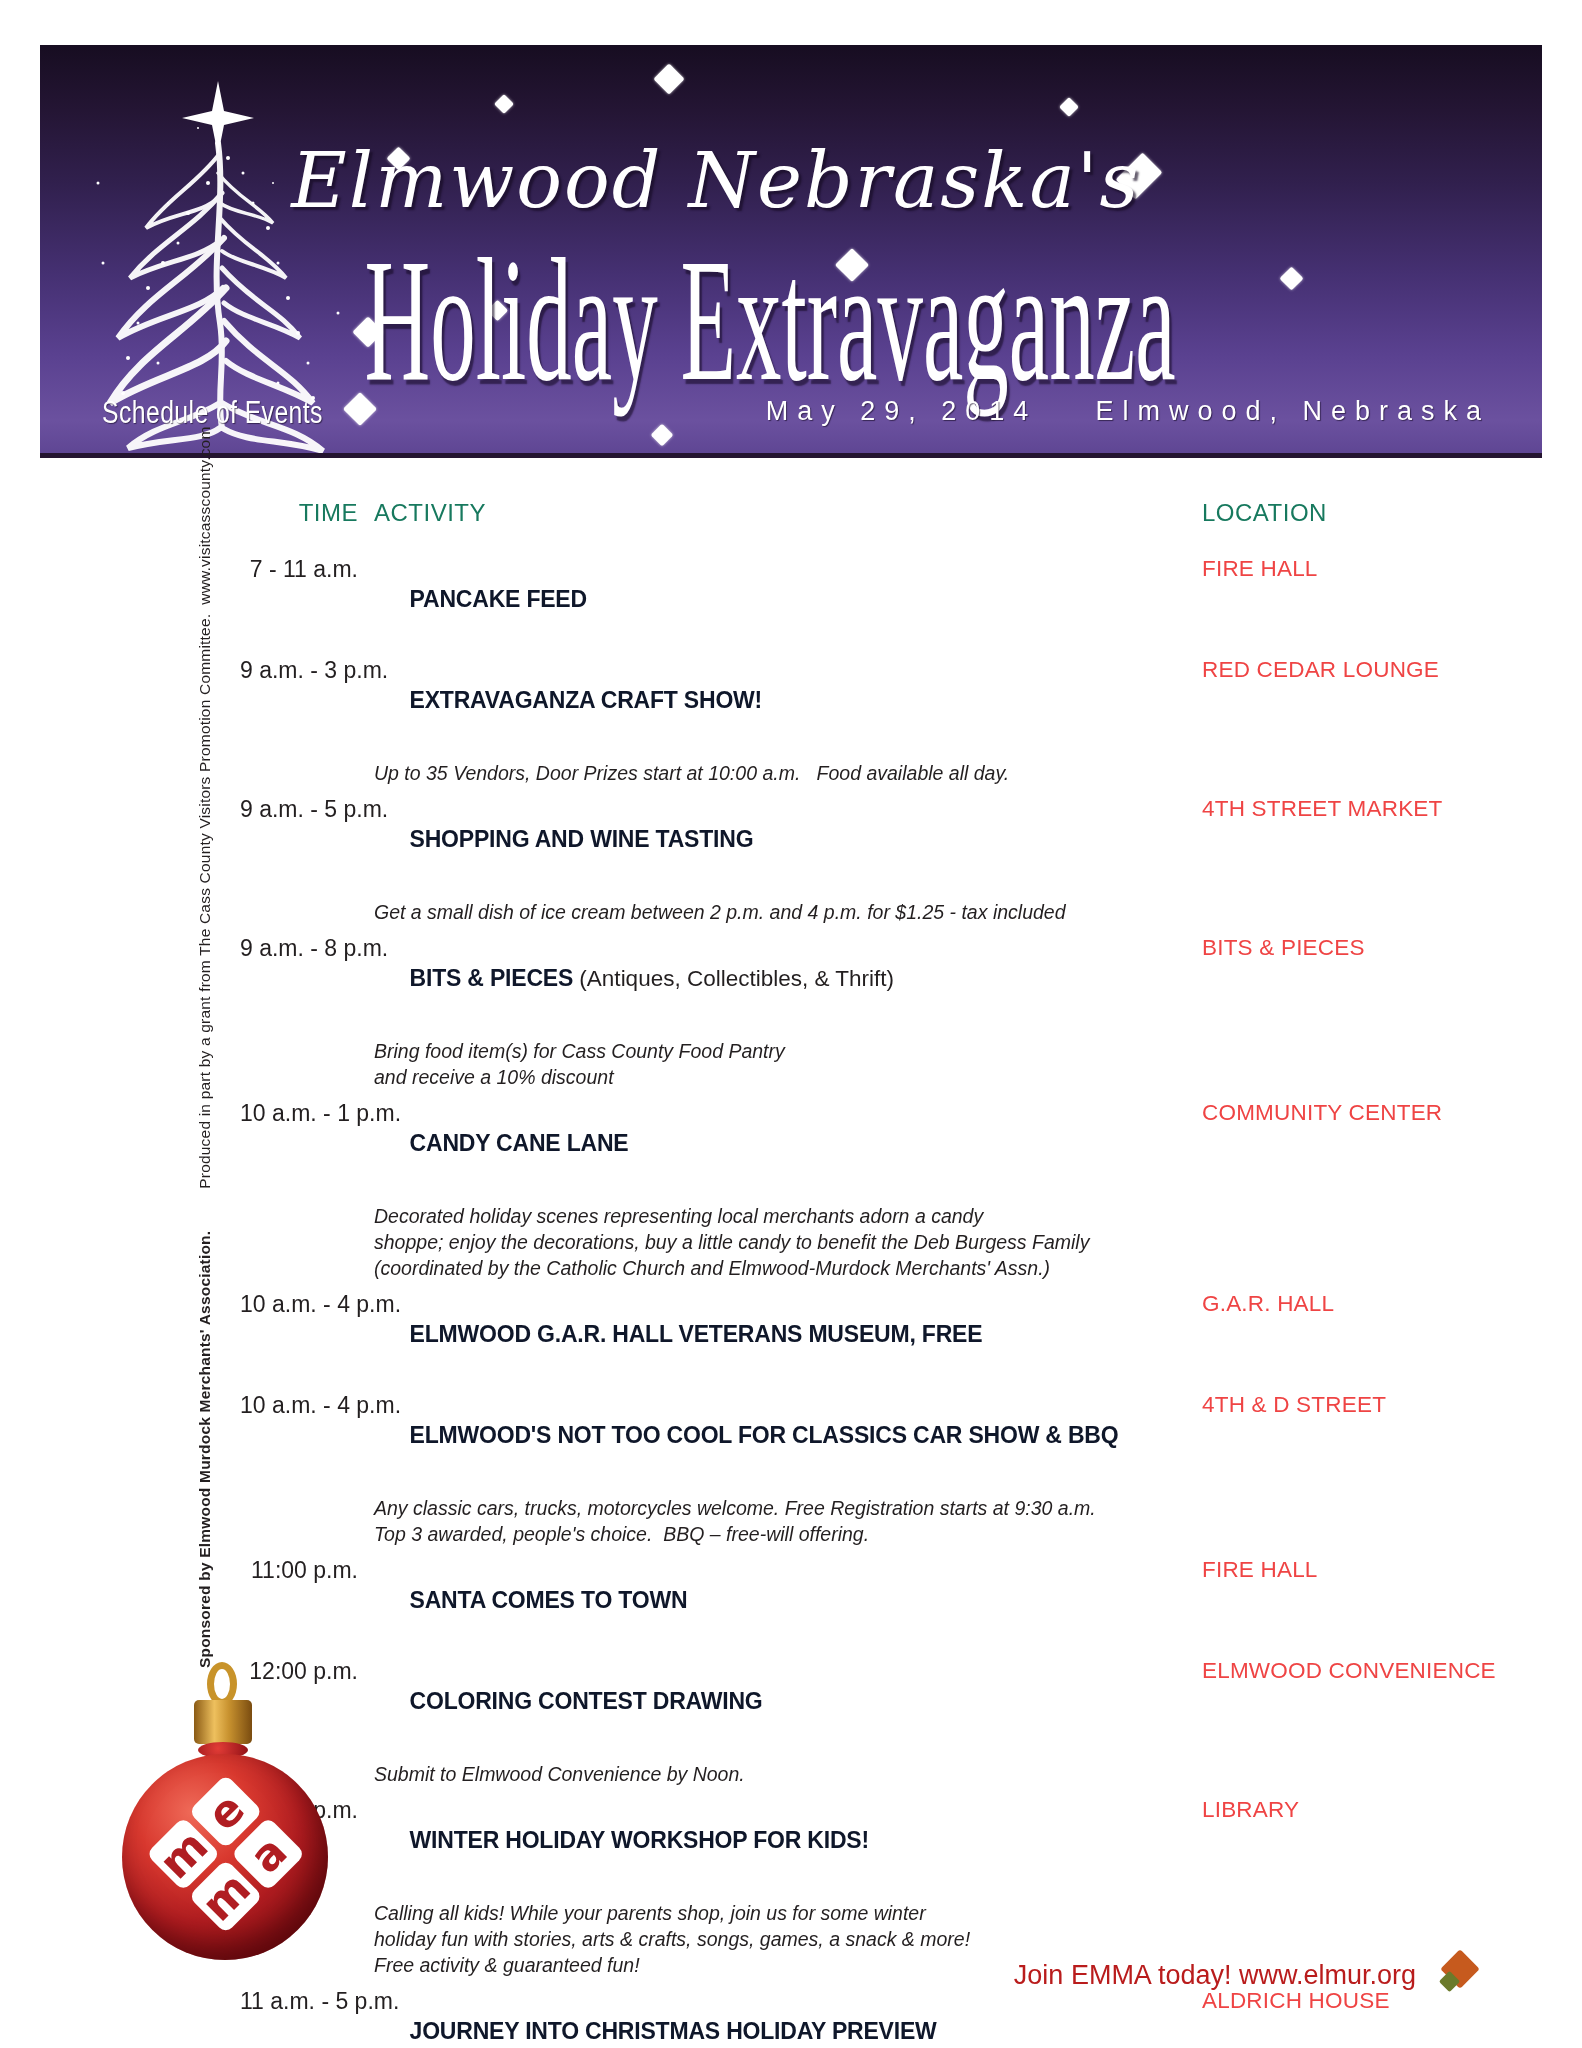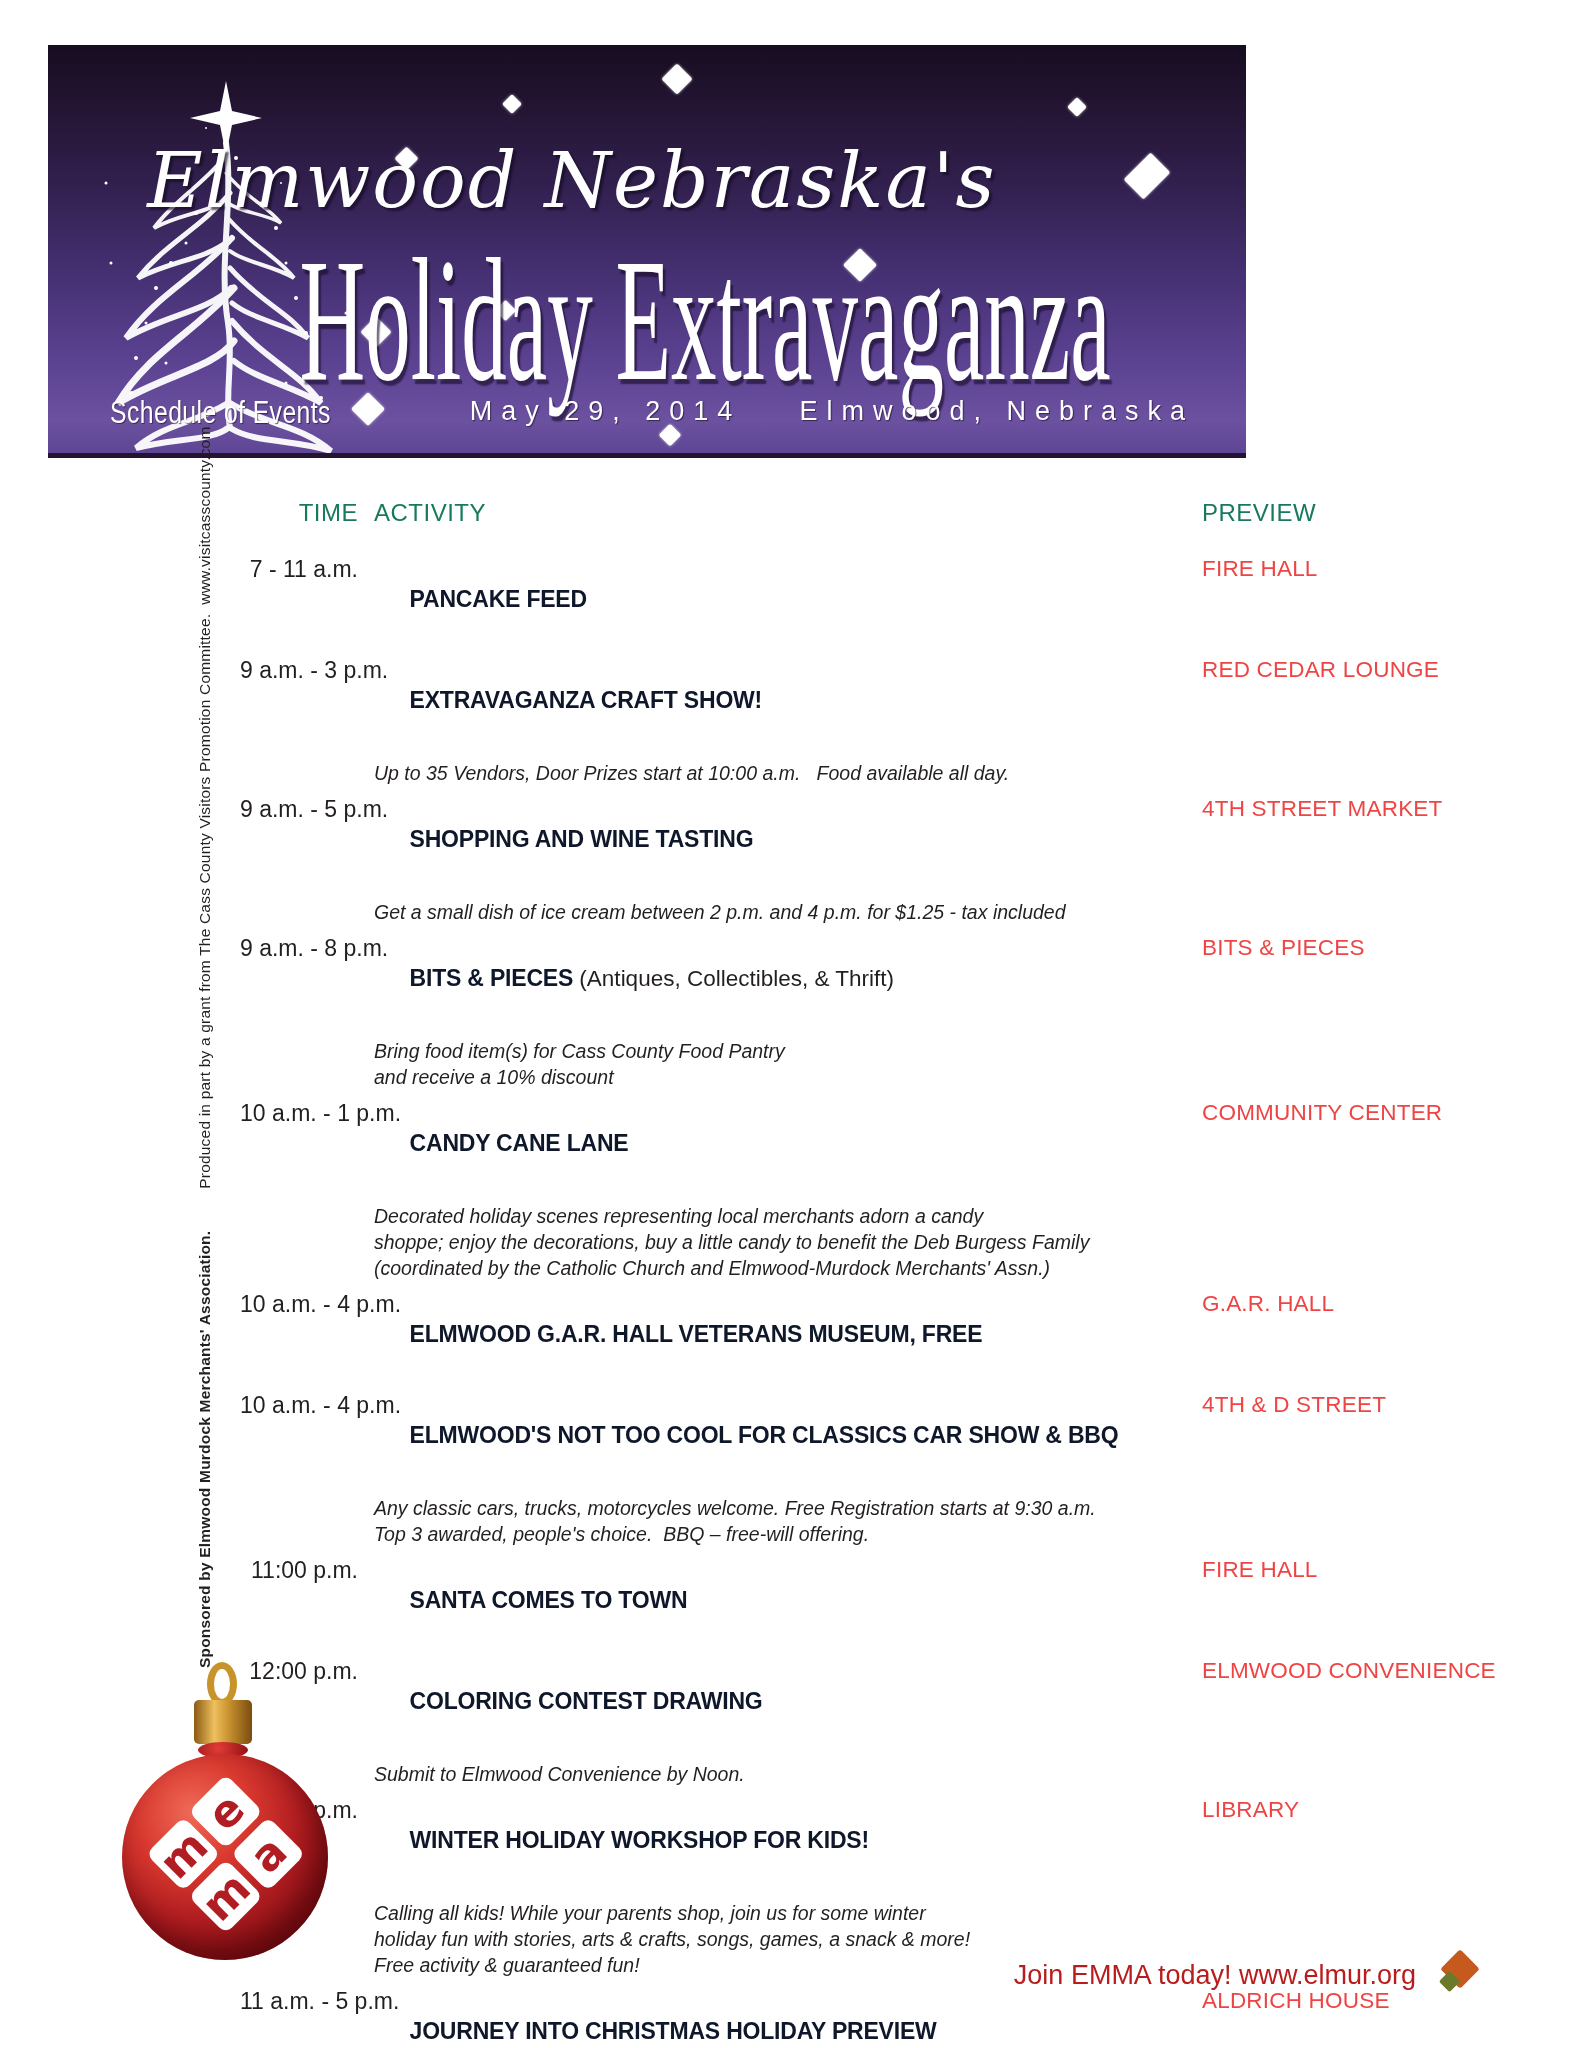--- a/index.html
+++ b/index.html
@@ -1,20 +1,20 @@
 <!DOCTYPE html>
 <html><head>
 <meta charset="utf-8">
 <style>
   html,body{margin:0;padding:0;background:#ffffff;}
   .page{position:relative;width:1582px;height:2048px;background:#ffffff;overflow:hidden;
         font-family:"Liberation Sans",sans-serif;color:#231f20;}
 
   
-  .banner{position:absolute;left:48px;top:45px;width:1198px;height:408px;
+  .banner{position:absolute;left:40px;top:45px;width:1502px;height:408px;
           background:linear-gradient(180deg,#170d21 0%,#241534 16%,#31204e 34%,#453072 56%,#5a4190 76%,#6b519f 92%,#5f4694 100%);
           border-bottom:5px solid #241430;overflow:hidden;}
   .banner-subtitle{position:absolute;top:98px;left:0;right:150px;text-align:center;
           font-family:"DejaVu Serif",serif;font-style:italic;font-size:76px;line-height:1;
           color:#ffffff;letter-spacing:2px;text-shadow:3px 3px 2px rgba(22,10,36,.65);}
   .banner-title{position:absolute;top:188px;left:0;right:150px;text-align:center;white-space:nowrap;
           font-family:"Liberation Serif",serif;font-size:175px;line-height:1;font-weight:400;
           transform:scaleX(.52);transform-origin:50% 0;color:#ffffff;
           text-shadow:5px 5px 2px rgba(22,10,36,.6);}
   .banner-schedule{position:absolute;left:62px;bottom:22px;font-size:31px;color:#ffffff;
@@ -143,21 +143,21 @@
       <span>Elmwood, Nebraska</span>
     </div>
   </div>
 
   <div class="vertical-credits"><span class="seg-bold">Sponsored by Elmwood Murdock Merchants' Association.</span><span class="seg-reg">Produced in part by a grant from The Cass County Visitors Promotion Committee.  www.visitcasscounty.com</span></div>
 
   <div class="schedule">
     <div class="sched-head">
       <div class="col-time">TIME</div>
       <div class="col-activity">ACTIVITY</div>
-      <div class="col-location">PREVIEW</div>
+      <div class="col-location">LOCATION</div>
     </div>
     <div>
     <div class="event-row">
       <div class="ev-time">7 - 11 a.m.</div>
       <div class="ev-title-line">
         <span class="ev-title">PANCAKE FEED</span>
       </div>
       <div class="ev-location">FIRE HALL</div>
 
     </div>

